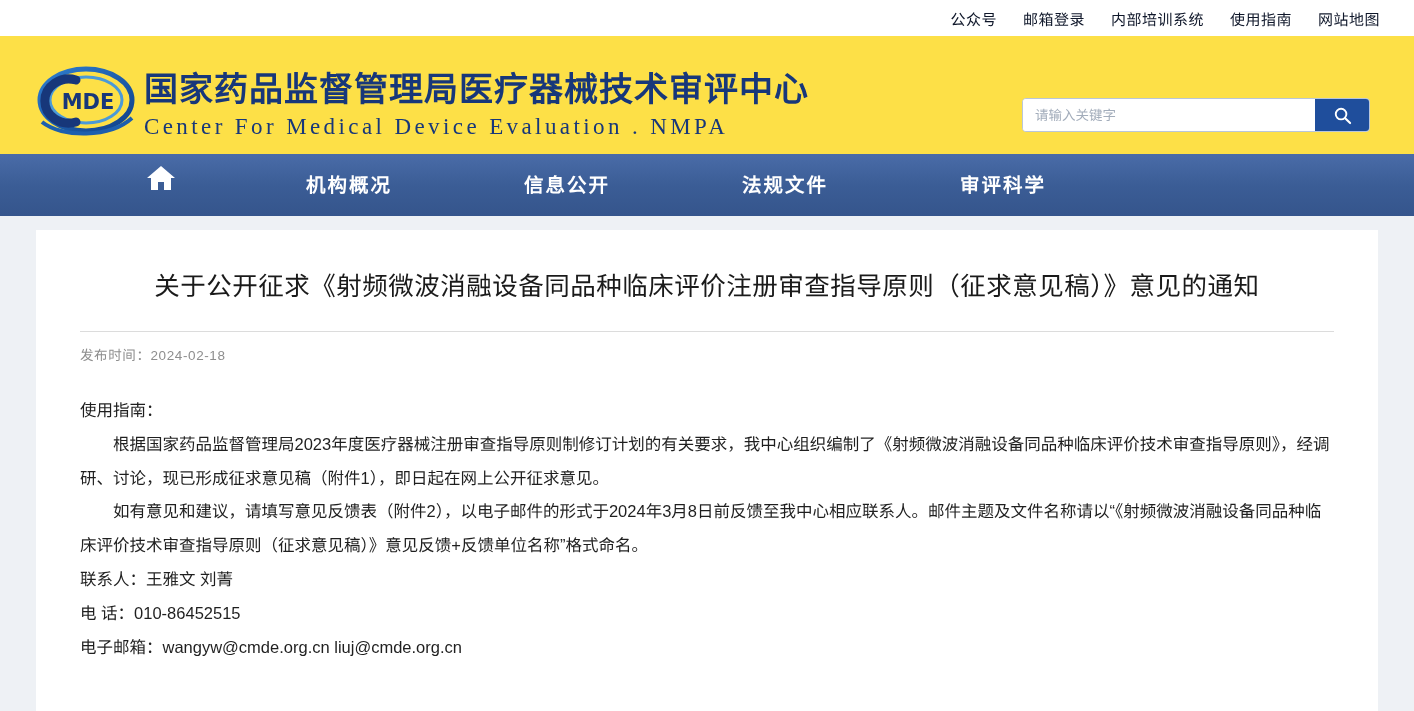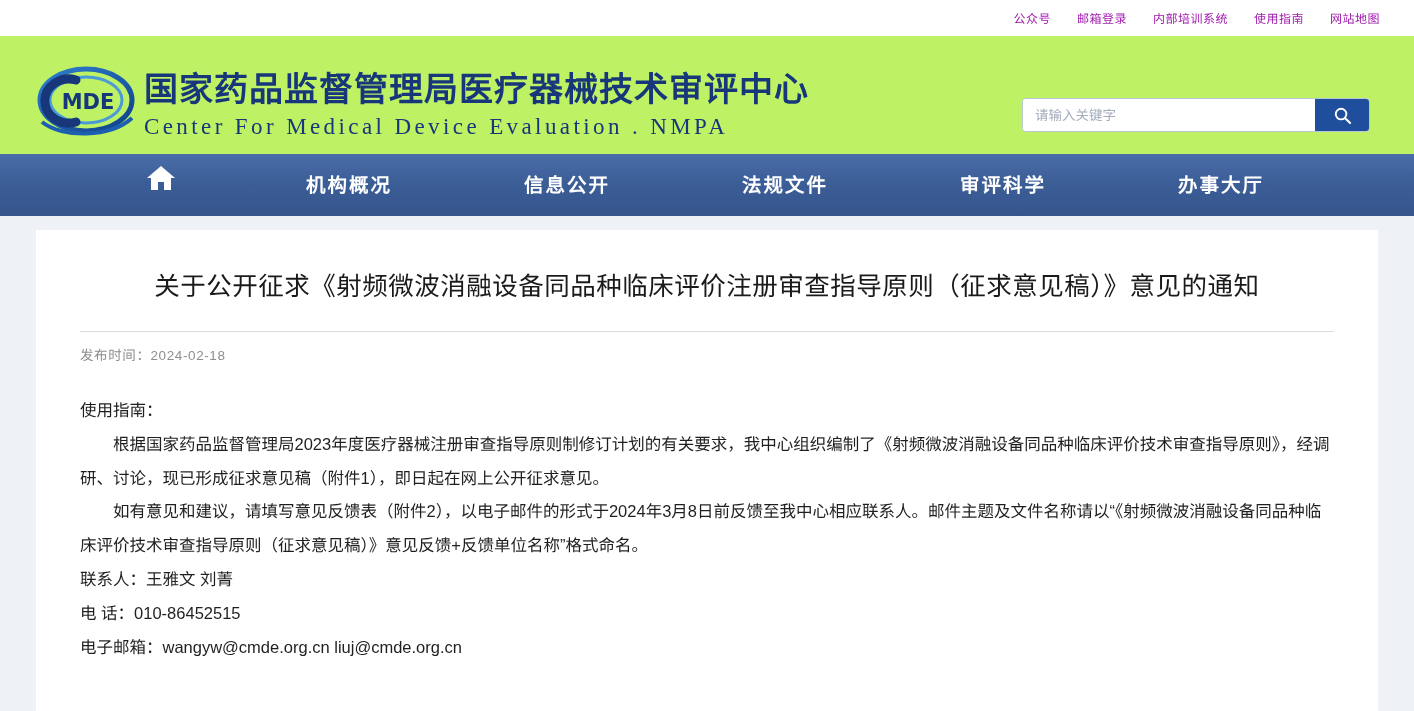--- a/index.html
+++ b/index.html
@@ -15,30 +15,29 @@
   .topbar {
     height: 36px;
     display: flex;
     justify-content: flex-end;
     align-items: center;
     padding-right: 34px;
     gap: 26px;
     background: #fff;
   }
   .topbar a {
-    font-size: 12px;
-    color: #a21caf;
+    font-size: 15px;
+    color: #0f172a;
     text-decoration: none;
     letter-spacing: .5px;
-    font-family: Liberation Mono, monospace;
   }
 
   
   .header {
-    background: #bef264;
+    background: #fde047;
     height: 118px;
     position: relative;
   }
   .logo-wrap {
     position: absolute;
     left: 36px;
     top: 30px;
     display: flex;
     align-items: center;
   }
@@ -213,21 +212,20 @@
     <span>
       <svg width="30" height="28" viewBox="0 0 30 28" xmlns="http://www.w3.org/2000/svg">
         <path d="M15 2 L29 14 L25 14 L25 26 L18 26 L18 18 L12 18 L12 26 L5 26 L5 14 L1 14 Z" fill="#ffffff"></path>
       </svg>
     </span>
   </a>
   <a href="#" class="nav-item">机构概况</a>
   <a href="#" class="nav-item">信息公开</a>
   <a href="#" class="nav-item">法规文件</a>
   <a href="#" class="nav-item">审评科学</a>
-  <a href="#" class="nav-item">办事大厅</a>
 </nav>
 
 <div class="page">
   <div class="card">
     <h1 class="doc-title">关于公开征求《射频微波消融设备同品种临床评价注册审查指导原则（征求意见稿）》意见的通知</h1>
     <hr class="title-rule">
     <div class="meta">
       <span>发布时间：</span><span>2024-02-18</span>
     </div>
 

